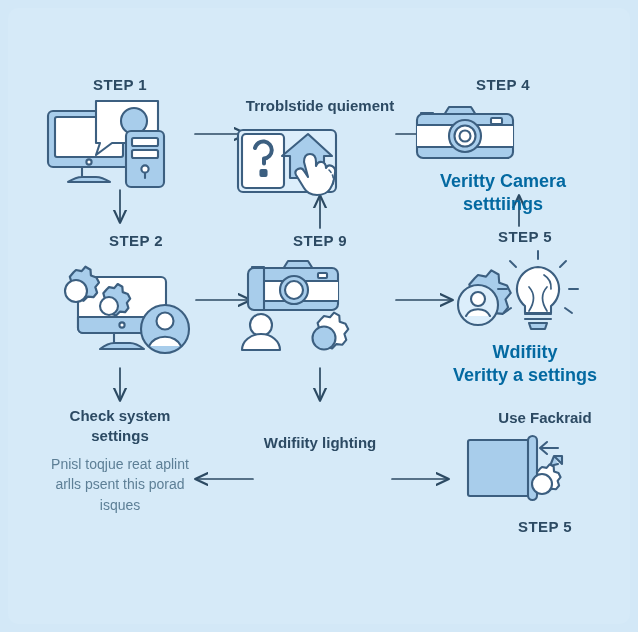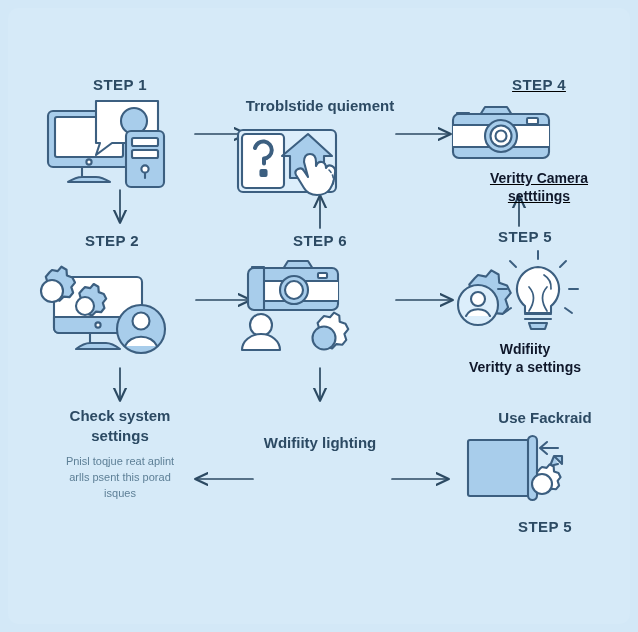--- a/index.html
+++ b/index.html
@@ -31,35 +31,35 @@
     text-align: center;
   }
   .step-label {
     font-size: 15px;
     font-weight: bold;
     color: #2c4a63;
     letter-spacing: 0.4px;
     white-space: nowrap;
   }
   .title-label {
-    font-size: 14px;
+    font-size: 18px;
     font-weight: bold;
-    color: #0f172a;
+    color: #0369a1;
     line-height: 1.25;
     white-space: pre-line;
   }
   .title-label-lg {
     font-size: 15px;
     font-weight: bold;
     color: #2c4a63;
     line-height: 1.3;
     white-space: pre-line;
   }
   .body-label {
-    font-size: 11px;
+    font-size: 14px;
     color: #5d7f96;
     line-height: 1.45;
     white-space: pre-line;
   }
   .icon-wrap {
     display: block;
     margin: 0 auto;
   }
   svg { display: block; overflow: visible; }
   .arrow-layer {
@@ -127,21 +127,21 @@
           <path d="M27 26 a8.5 8.5 0 1 1 9 10.5 v5" stroke-width="4"></path>
           <rect x="32.5" y="48" width="6" height="6" rx="1" fill="#3c5f80"></rect>
           <path d="M62 56 L62 34 L54 34 L80 12 L104 34 L96 34 L96 56 Z" fill="#a8cdeb"></path>
           <path d="M76 40 q0 -8 6 -8 q6 0 6 8 v4 q2 -5 6 -4 q4 1 4 6 q2 -4 6 -2 q4 2 3 7 q-1 10 -5 16 q-4 6 -13 6 q-9 0 -13 -7 l-8 -13 q-2 -4 2 -6 q4 -2 6 2 l4 6 Z" fill="#ffffff"></path>
           <path d="M101 48 q6 6 4 15" stroke-dasharray="3 3" stroke-width="1.6"></path>
         </g>
       </svg>
     </span>
   </div>
 
-  <div class="node" style="left:449px; top:76px; width:180px;text-decoration:underline;">
+  <div class="node" style="left:413px; top:76px; width:180px;">
     <div class="step-label">STEP 4</div>
     <span class="icon-wrap" style="margin-top:8px;">
       <svg width="104" height="62" viewBox="0 0 104 62">
         <g stroke="#3c5f80" stroke-width="2.1" fill="none" stroke-linejoin="round" stroke-linecap="round">
           <path d="M8 12 h12 v6 h-12 z" fill="#a8cdeb"></path>
           <path d="M36 6 h22 l5 8 h-32 z" fill="#a8cdeb"></path>
           <rect x="4" y="13" width="96" height="44" rx="6" fill="#a8cdeb"></rect>
           <rect x="4" y="24" width="96" height="22" fill="#ffffff" stroke="none"></rect>
           <line x1="4" y1="24" x2="100" y2="24"></line>
           <line x1="4" y1="46" x2="100" y2="46"></line>
@@ -149,21 +149,21 @@
           <circle cx="52" cy="35" r="10.5" fill="#ffffff"></circle>
           <circle cx="52" cy="35" r="5.5" fill="#ffffff"></circle>
           <rect x="78" y="17" width="11" height="6" rx="1.2" fill="#ffffff"></rect>
         </g>
       </svg>
     </span>
     <div class="title-label" style="margin-top:7px;">Veritty Camera
 setttiings</div>
   </div>
 
-  <div class="node" style="left:22px; top:232px; width:180px;">
+  <div class="node" style="left:46px; top:232px; width:180px;">
     <div class="step-label">STEP 2</div>
     <span class="icon-wrap" style="margin-top:4px;">
       <svg width="160" height="104" viewBox="0 0 160 104">
         <g stroke="#3c5f80" stroke-width="2.1" fill="none" stroke-linejoin="round" stroke-linecap="round">
           <rect x="32" y="24" width="88" height="56" rx="5" fill="#ffffff"></rect>
           <path d="M32 64 h88 v11 a5 5 0 0 1 -5 5 h-78 a5 5 0 0 1 -5 -5 z" fill="#a8cdeb"></path>
           <circle cx="76" cy="72" r="2.6" fill="#ffffff"></circle>
           <path d="M68 80 L68 90 M54 96 L98 96 Q90 90 84 90 L68 90 Q62 90 54 96 Z" fill="#a8cdeb"></path>
           <g transform="translate(30,30)">
             <path d="M0,-20 l5.4,1.1 3.6,-4.2 4.8,2.8 .4,5.5 5.2,1.9 2.5,4.9 -3.5,4.3 1.7,5.3 -3.5,4.3 -5.5,-.5 -3.9,3.9 -5.2,-1.9 -1.8,-5.2 -5.4,-1.1 -2.4,-5 3.3,-4.4 -1.6,-5.3 3.6,-4.2z" transform="translate(0,8) scale(1.05)" fill="#a8cdeb"></path>
@@ -175,21 +175,21 @@
           </g>
           <circle cx="119" cy="76" r="24" fill="#a8cdeb"></circle>
           <circle cx="119" cy="68" r="8.5" fill="#ffffff"></circle>
           <path d="M103 93 a17 14 0 0 1 32 0" fill="#ffffff"></path>
         </g>
       </svg>
     </span>
   </div>
 
   <div class="node" style="left:230px; top:232px; width:180px;">
-    <div class="step-label">STEP 6</div>
+    <div class="step-label">STEP 9</div>
     <span class="icon-wrap" style="margin-top:6px;">
       <svg width="140" height="100" viewBox="0 0 140 100">
         <g stroke="#3c5f80" stroke-width="2.1" fill="none" stroke-linejoin="round" stroke-linecap="round">
           <path d="M22 12 h12 v6 h-12 z" fill="#a8cdeb"></path>
           <path d="M58 6 h20 l5 8 h-30 z" fill="#a8cdeb"></path>
           <rect x="18" y="13" width="90" height="42" rx="6" fill="#a8cdeb"></rect>
           <rect x="34" y="26" width="74" height="20" fill="#ffffff" stroke="none"></rect>
           <line x1="34" y1="26" x2="108" y2="26"></line>
           <line x1="34" y1="46" x2="108" y2="46"></line>
           <line x1="34" y1="13" x2="34" y2="55"></line>

